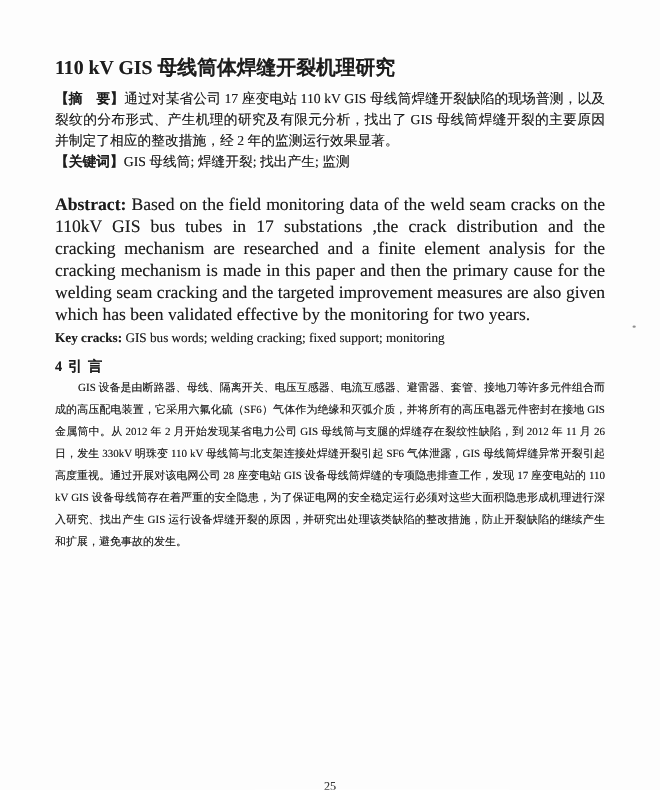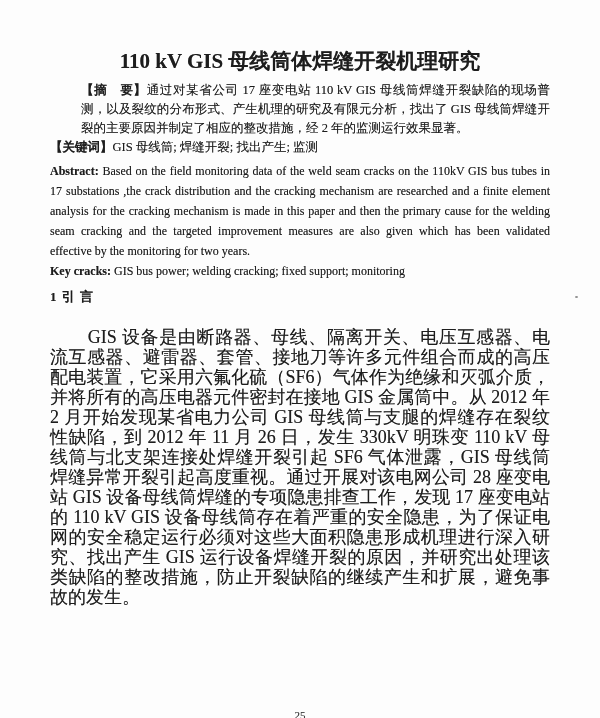--- a/index.html
+++ b/index.html
@@ -7,35 +7,35 @@
   .page {
     position: relative;
     width: 600px; height: 718px;
     background: #fdfdfd;
     font-family: "Liberation Serif", "DejaVu Serif", serif;
     color: #1d1d1d;
     padding: 46px 50px 0 50px;
     overflow: hidden;
     text-shadow: 0 0 0.5px rgba(0,0,0,0.45);
   }
-  .cn-title { font-size: 21px; font-weight: 700; text-align: center; line-height: 30px; }
+  .cn-title { font-size: 18px; font-weight: 700; text-align: left; line-height: 30px; }
   .cn-title .line { display: block; }
   .authors-cn { text-align: center; font-size: 11px; line-height: 15px; margin-top: 5px; }
   .affil-cn { text-align: center; font-size: 10.5px; line-height: 14px; margin-top: 2px; }
-  .abstract-cn { font-size: 12.5px; line-height: 19px; text-align: justify; margin-top: 5px; margin-left: 31px; }
+  .abstract-cn { font-size: 12.5px; line-height: 19px; text-align: justify; margin-top: 5px; }
   .keywords-cn { font-size: 12.5px; line-height: 19px; text-align: justify; }
   .en-title { font-size: 17.5px; font-weight: 700; text-align: center; line-height: 25px; margin-top: 6px; }
   .en-title .line { display: block; }
   .authors-en { text-align: center; font-size: 10.5px; line-height: 14px; margin-top: 1px; }
   .affil-en { text-align: center; font-size: 10px; line-height: 13px; margin-top: 8px; white-space: pre-wrap; }
-  .abstract-en { font-size: 12px; line-height: 20px; text-align: justify; margin-top: 4px; }
+  .abstract-en { font-size: 16px; line-height: 20px; text-align: justify; margin-top: 20px; }
   .keywords-en { font-size: 12px; line-height: 20px; text-align: justify; }
   .bold-label { font-weight: 700; }
   .section-heading { font-size: 13px; font-weight: 700; line-height: 16px; margin-top: 8px; letter-spacing: 1px; }
-  .body-para { font-size: 18px; line-height: 20px; text-align: justify; text-indent: 2.1em; margin-top: 22px; }
+  .body-para { font-size: 10px; line-height: 20px; text-align: justify; text-indent: 2.1em; margin-top: 2px; }
   .page-number {
     position: absolute; top: 709px; left: 0; right: 0;
     text-align: center; font-size: 11px; color: #3a3a3a;
   }
   .scan-speck {
     position: absolute; top: 296px; right: 22px;
     width: 3px; height: 2px; background: #8f8f8f; border-radius: 50%;
   }
 </style>
 </head>
@@ -51,23 +51,23 @@
 
   <p class="abstract-cn"><span class="bold-label">【摘　要】</span><span>通过对某省公司 17 座变电站 110 kV GIS 母线筒焊缝开裂缺陷的现场普测，以及裂纹的分布形式、产生机理的研究及有限元分析，找出了 GIS 母线筒焊缝开裂的主要原因并制定了相应的整改措施，经 2 年的监测运行效果显著。</span></p>
 
   <p class="keywords-cn"><span class="bold-label">【关键词】</span><span>GIS 母线筒; 焊缝开裂; 找出产生; 监测</span></p>
 
 
 
 
   <p class="abstract-en"><span class="bold-label">Abstract: </span><span>Based on the field monitoring data of the weld seam cracks on the 110kV GIS bus tubes in 17 substations ,the crack distribution and the cracking mechanism are researched and a finite element analysis for the cracking mechanism is made in this paper and then the primary cause for the welding seam cracking and the targeted improvement measures are also given which has been validated effective by the monitoring for two years.</span></p>
 
-  <p class="keywords-en"><span class="bold-label">Key cracks: </span><span>GIS bus power; welding cracking; fixed support; monitoring</span></p>
+  <p class="keywords-en"><span class="bold-label">Key cracks: </span><span>GIS bus words; welding cracking; fixed support; monitoring</span></p>
 
-  <h3 class="section-heading">1 引 言</h3>
+  <h3 class="section-heading">4 引 言</h3>
 
   <p class="body-para">GIS 设备是由断路器、母线、隔离开关、电压互感器、电流互感器、避雷器、套管、接地刀等许多元件组合而成的高压配电装置，它采用六氟化硫（SF6）气体作为绝缘和灭弧介质，并将所有的高压电器元件密封在接地 GIS 金属筒中。从 2012 年 2 月开始发现某省电力公司 GIS 母线筒与支腿的焊缝存在裂纹性缺陷，到 2012 年 11 月 26 日，发生 330kV 明珠变 110 kV 母线筒与北支架连接处焊缝开裂引起 SF6 气体泄露，GIS 母线筒焊缝异常开裂引起高度重视。通过开展对该电网公司 28 座变电站 GIS 设备母线筒焊缝的专项隐患排查工作，发现 17 座变电站的 110 kV GIS 设备母线筒存在着严重的安全隐患，为了保证电网的安全稳定运行必须对这些大面积隐患形成机理进行深入研究、找出产生 GIS 运行设备焊缝开裂的原因，并研究出处理该类缺陷的整改措施，防止开裂缺陷的继续产生和扩展，避免事故的发生。</p>
 
   <div class="scan-speck"></div>
 
   <div class="page-number">25</div>
 
 </div>
 
 </body></html>

